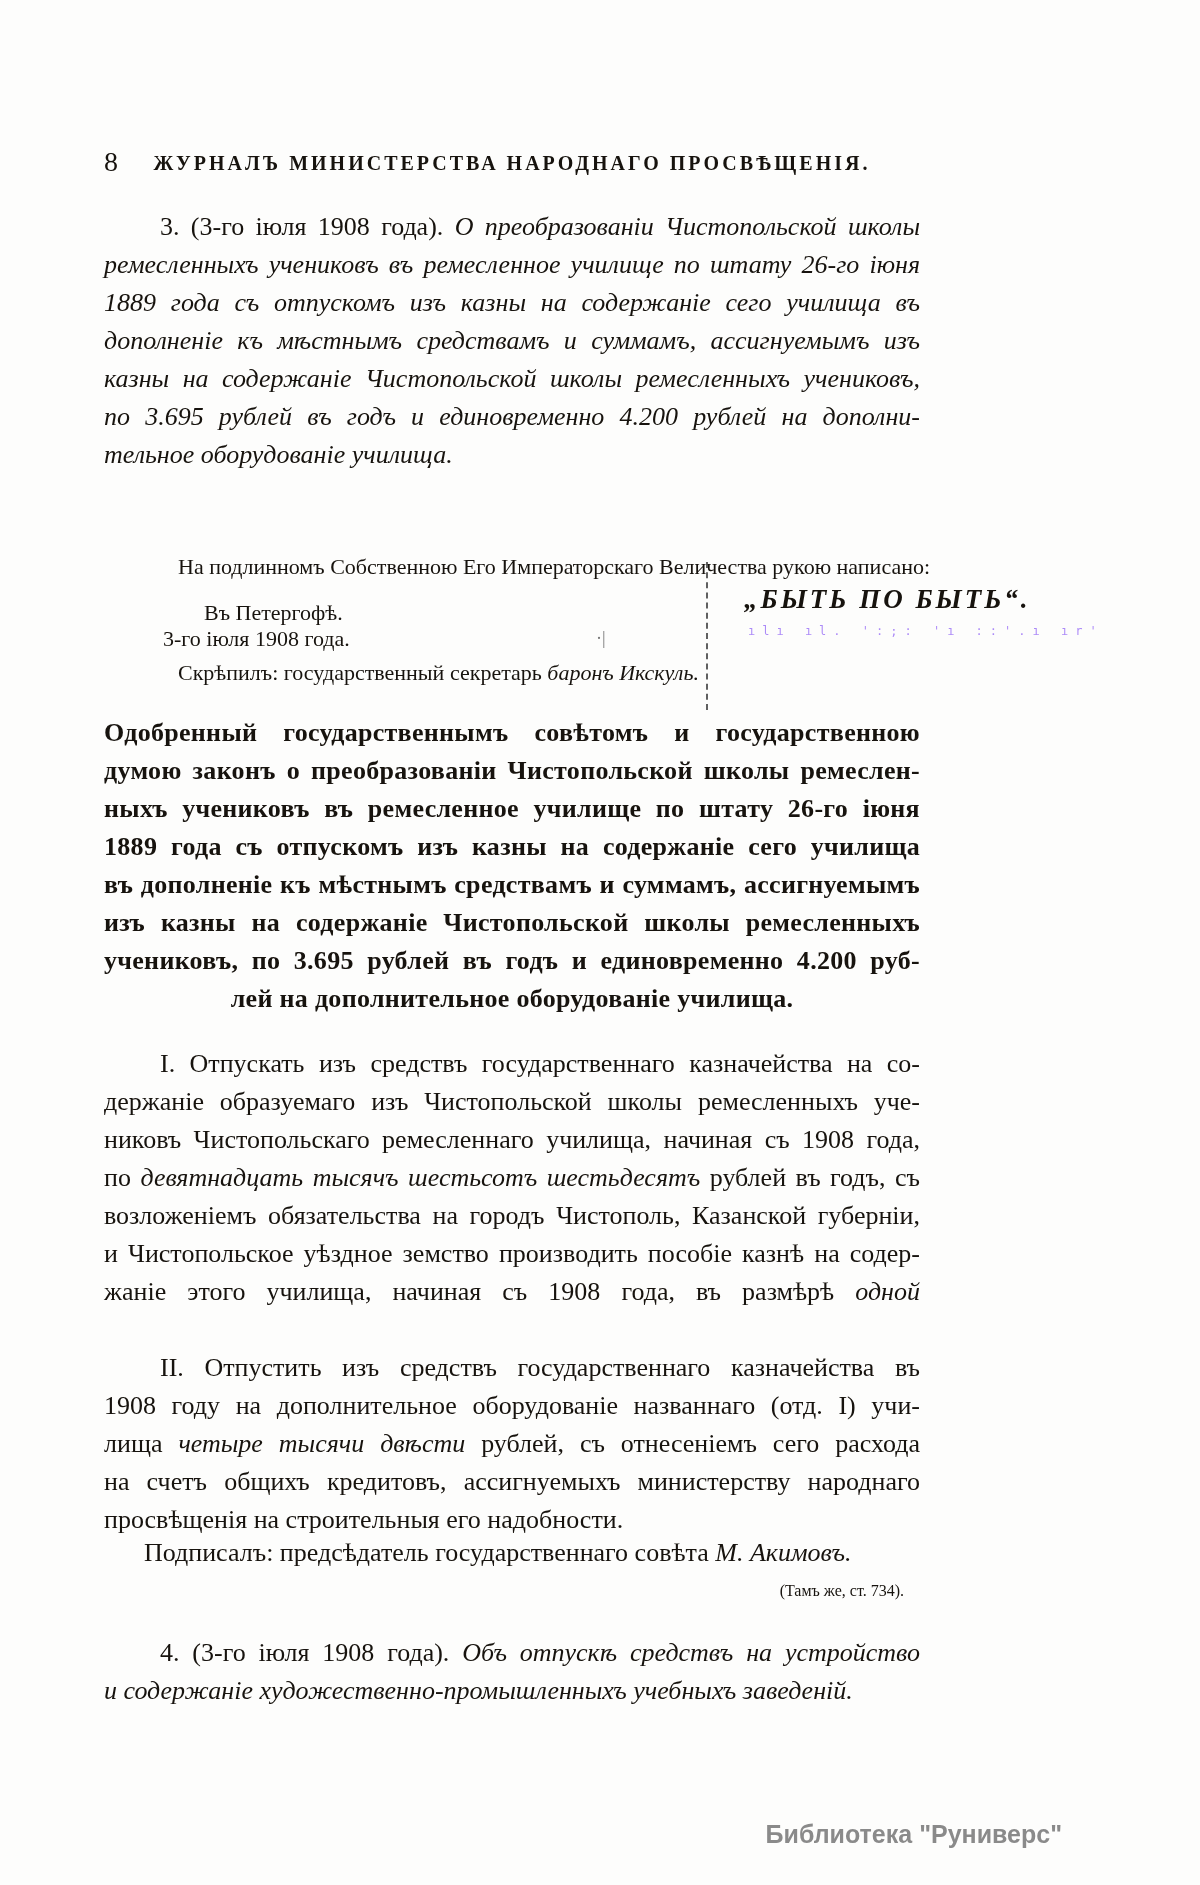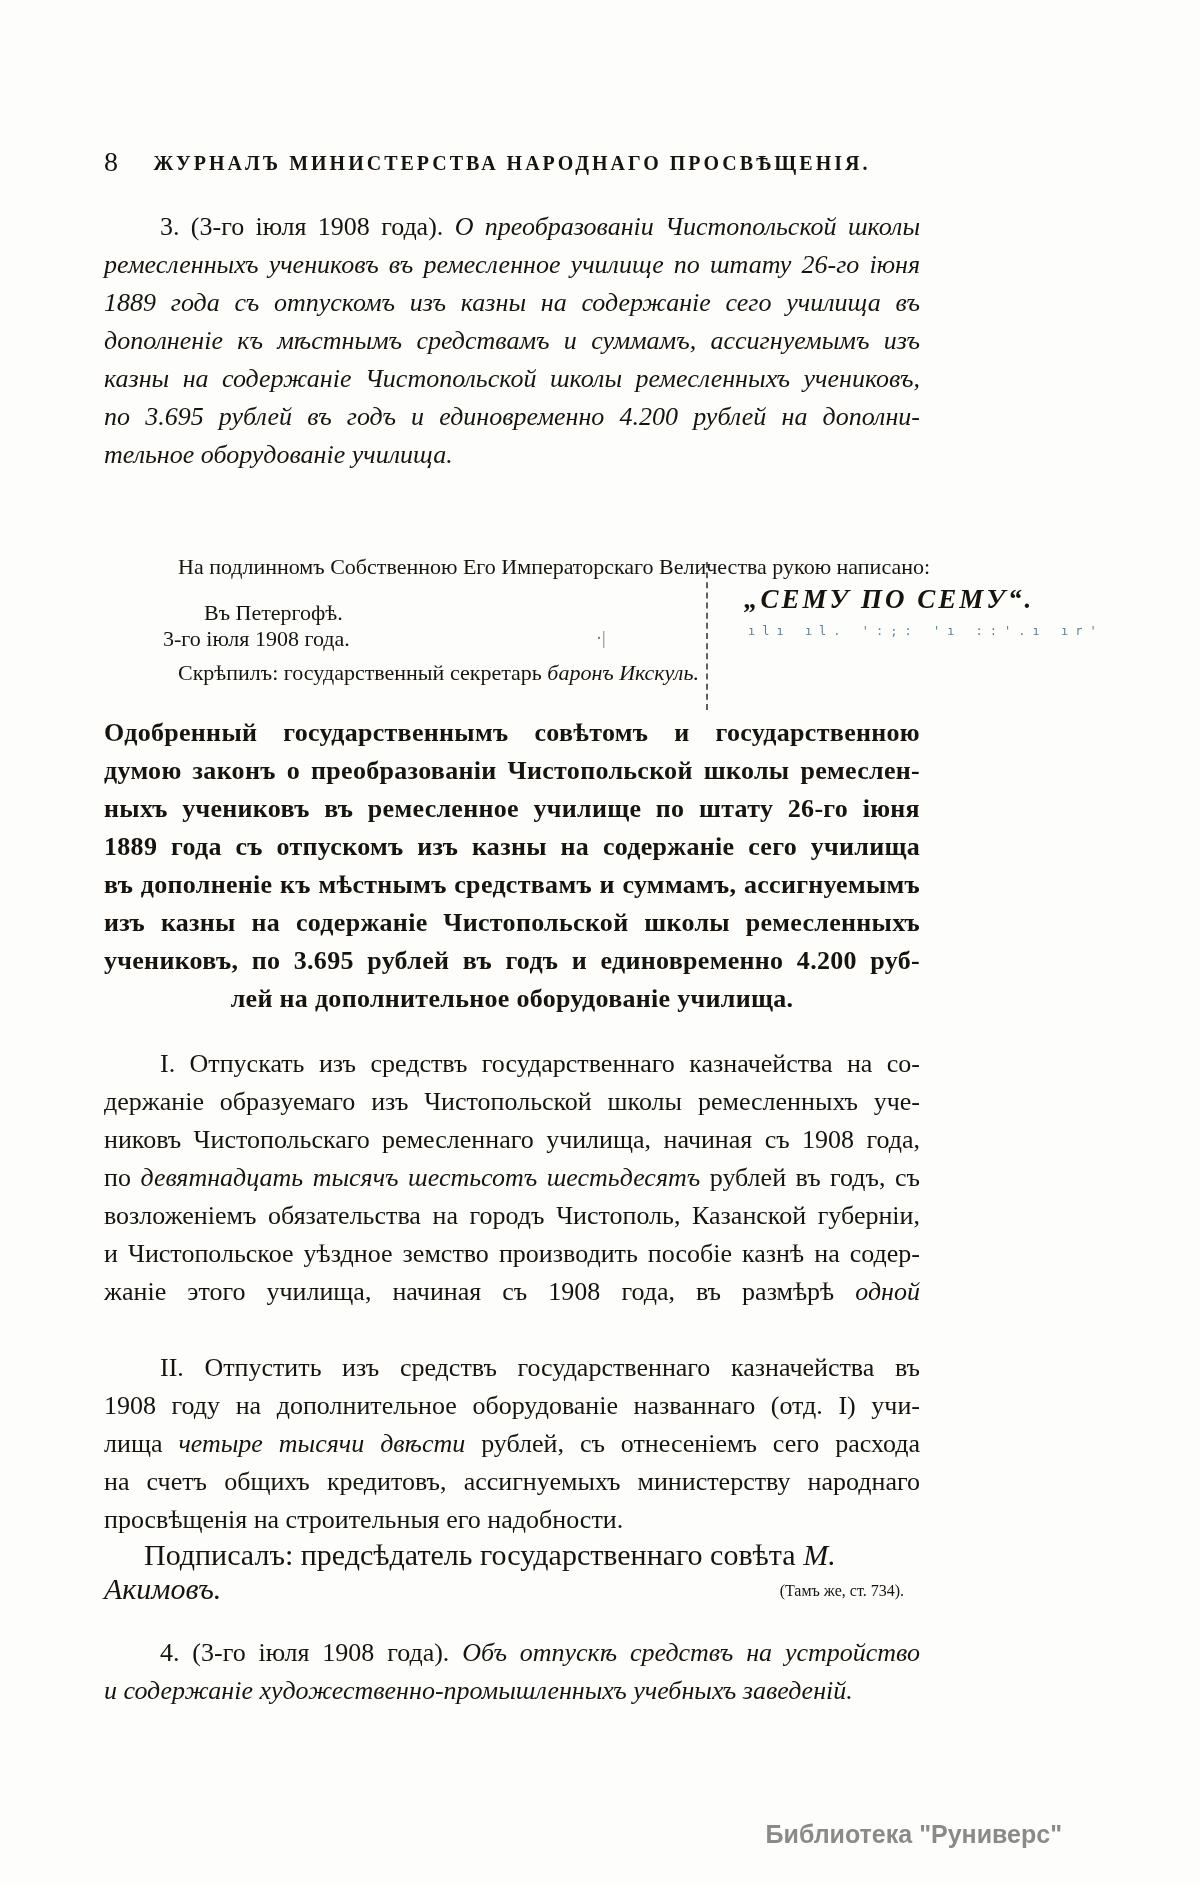--- a/index.html
+++ b/index.html
@@ -22,25 +22,25 @@
   .it { font-style:italic; }
 
   .bold-para { font-weight:bold; letter-spacing:0.3px; }
   .bold-para .line.first { text-indent:0; }
   .bold-para .line.last  { text-align:center; text-align-last:center; }
 
   .small { font-size:22px; line-height:30px; }
   .resolution { font-size:27px; font-weight:bold; font-style:italic; letter-spacing:3px; }
 
   .dashline { width:0; border-left:2px dashed #3a3a3a; opacity:.8; }
-  .noise { font-family:"DejaVu Sans Mono", monospace; font-size:12px; color:#0c4a6e;
+  .noise { font-family:"DejaVu Sans Mono", monospace; font-size:12px; color:#8b5cf6;
            letter-spacing:7px; opacity:.7;text-align:right; }
   .mark  { font-size:18px; color:#333; opacity:.65; }
 
-  .signature { font-size:30px; text-indent:40px; }
+  .signature { font-size:26px; text-indent:40px; }
   .ref { font-size:16px; text-align:right; padding-right:16px; box-sizing:border-box; }
 
   .footer { font-family:"Liberation Sans", sans-serif; font-weight:bold;
             font-size:25px; color:#8a8a8a; }
 </style>
 </head>
 <body>
 
 <div class="page">
 
@@ -56,21 +56,21 @@
       <div class="line"><span class="it">казны на содержаніе Чистопольской школы ремесленныхъ учениковъ,</span></div>
       <div class="line"><span class="it">по 3.695 рублей въ годъ и единовременно 4.200 рублей на дополни-</span></div>
       <div class="line last"><span class="it">тельное оборудованіе училища.</span></div>
     </div>
 
   <div>
     <div class="abs small" style="left:178px; top:552px;">На подлинномъ Собственною Его Императорскаго Величества рукою написано:</div>
     <div class="abs small" style="left:204px; top:590px;margin-top:8px;">Въ Петергофѣ.</div>
     <div class="abs small" style="left:163px; top:624px;">3-го іюля 1908 года.</div>
     <div class="abs dashline" style="left:706px; top:562px; height:148px;"></div>
-    <div class="abs resolution" style="left:744px; top:584px;">„СЕМУ ПО СЕМУ“.</div>
+    <div class="abs resolution" style="left:744px; top:584px;">„БЫТЬ ПО БЫТЬ“.</div>
     <div class="abs noise" style="left:748px; top:624px;">ılı  ıl.  ':;:  'ı  ::'.ı  ır'</div>
     <div class="abs mark" style="left:596px; top:628px;">·|</div>
     <div class="abs small" style="left:178px; top:658px;">
       <span>Скрѣпилъ: государственный секретарь </span><span class="it">баронъ Икскуль.</span>
     </div>
   </div>
 
   <div class="block para bold-para" style="top:714px;">
       <div class="line first"><span>Одобренный государственнымъ совѣтомъ и государственною</span></div>
       <div class="line"><span>думою законъ о преобразованіи Чистопольской школы ремеслен-</span></div>

